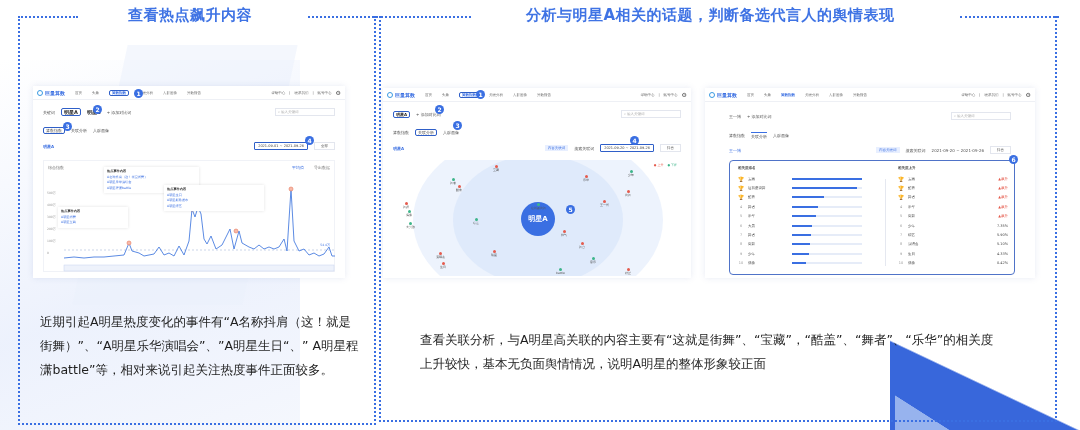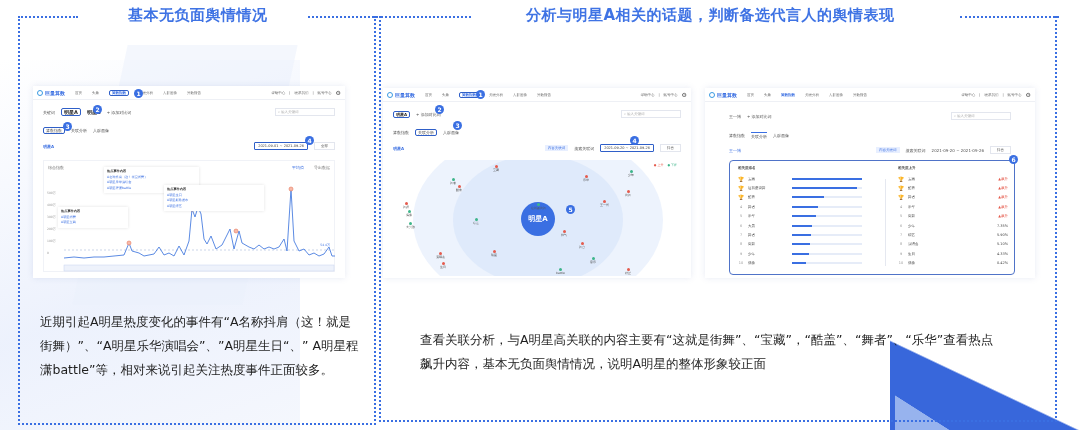--- a/index.html
+++ b/index.html
@@ -82,21 +82,21 @@
 <div class="tri-dark2"></div>
 <div class="tri-light"></div>
 
 <div class="panel panel-left"></div>
 <div class="panel panel-right"></div>
 <div class="top-dots" style="left:18px;width:60px;"></div>
 <div class="top-dots" style="left:308px;width:70px;"></div>
 <div class="top-dots" style="left:381px;width:90px;"></div>
 <div class="top-dots" style="left:960px;width:99px;"></div>
 
-<div class="section-title title-left">基本无负面舆情情况</div>
+<div class="section-title title-left">查看热点飙升内容</div>
 <div class="section-title title-right">分析与明星A相关的话题，判断备选代言人的舆情表现</div>
 
 <div class="shot shot-1">
   <div class="nav">
     <span class="logo">
         <span class="logo-icon"></span>
         <span>巨量算数</span>
       </span>
     <span class="nav-item">首页</span>
     <span class="nav-item">头条</span>
@@ -470,13 +470,13 @@
             <span class="rank-name">偶像</span>
             <span class="rank-val">0.42%</span>
           </div>
         </div>
     </div>
   </div>
   <span class="badge" style="left:304px;top:67px;">6</span>
 </div>
 
 <div class="desc desc-left">近期引起A明星热度变化的事件有“A名称抖肩（这！就是街舞）”、“A明星乐华演唱会”、”A明星生日“、” A明星程潇battle”等，相对来说引起关注热度事件正面较多。</div>
-<div class="desc desc-right">查看关联分析，与A明星高关联的内容主要有“这就是街舞”、“宝藏”，“酷盖”、“舞者”、“乐华”查看热点飙升内容，基本无负面舆情情况，说明A明星的整体形象较正面</div>
+<div class="desc desc-right">查看关联分析，与A明星高关联的内容主要有“这就是街舞”、“宝藏”，“酷盖”、“舞者”、“乐华”的相关度上升较快，基本无负面舆情情况，说明A明星的整体形象较正面</div>
 
 </body></html>

